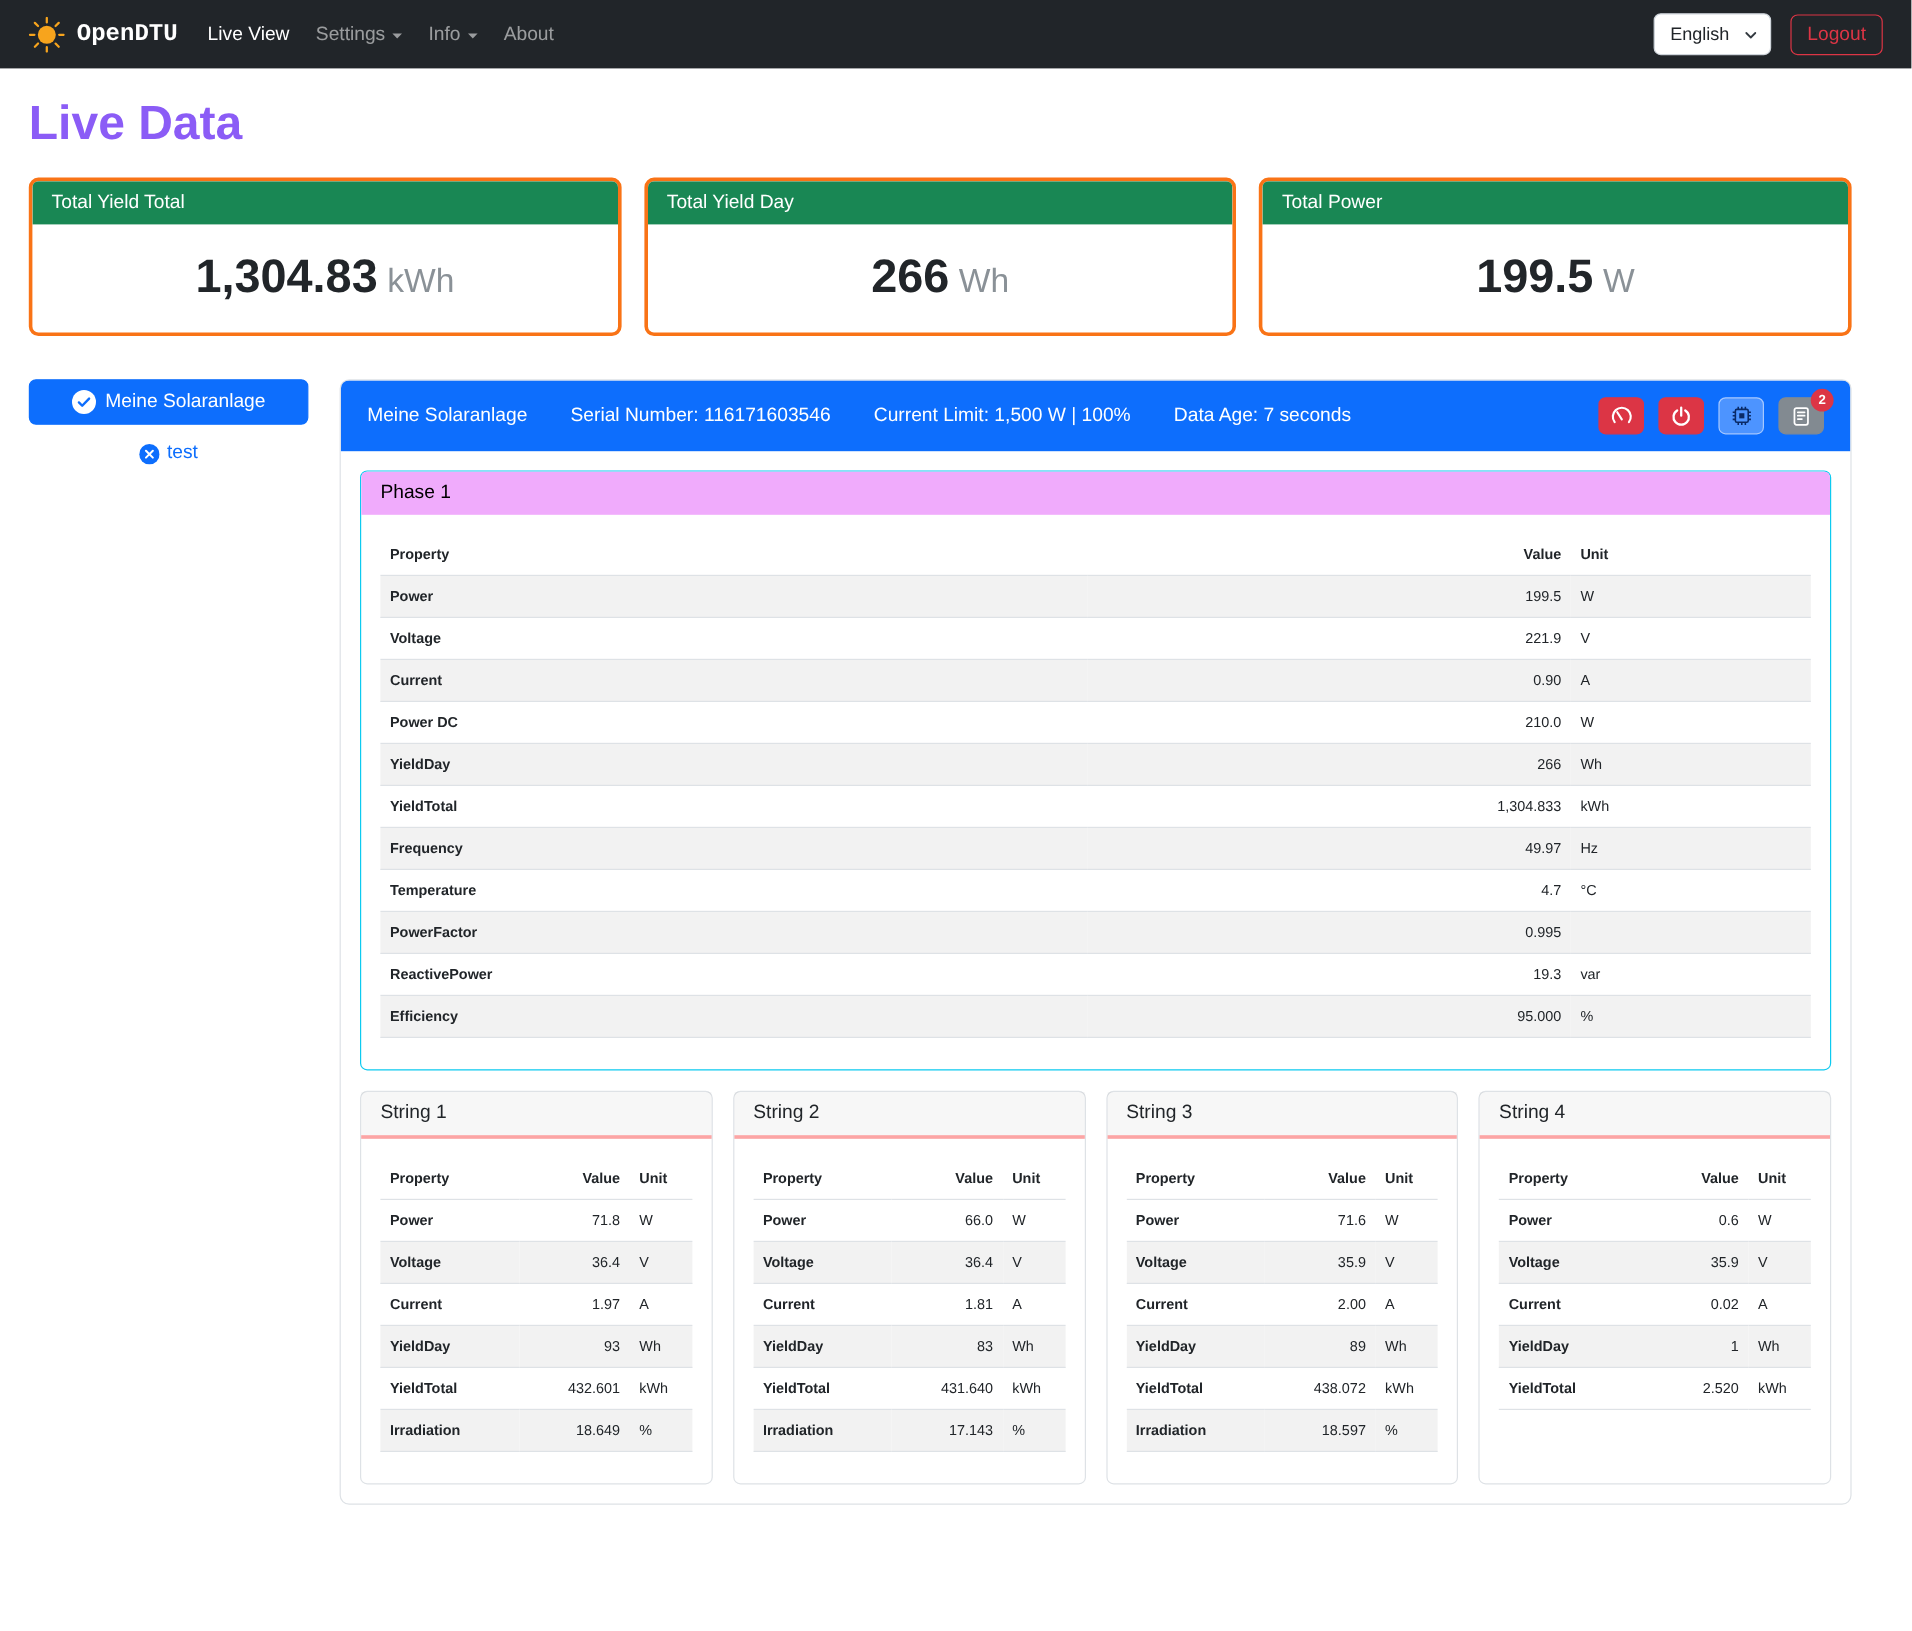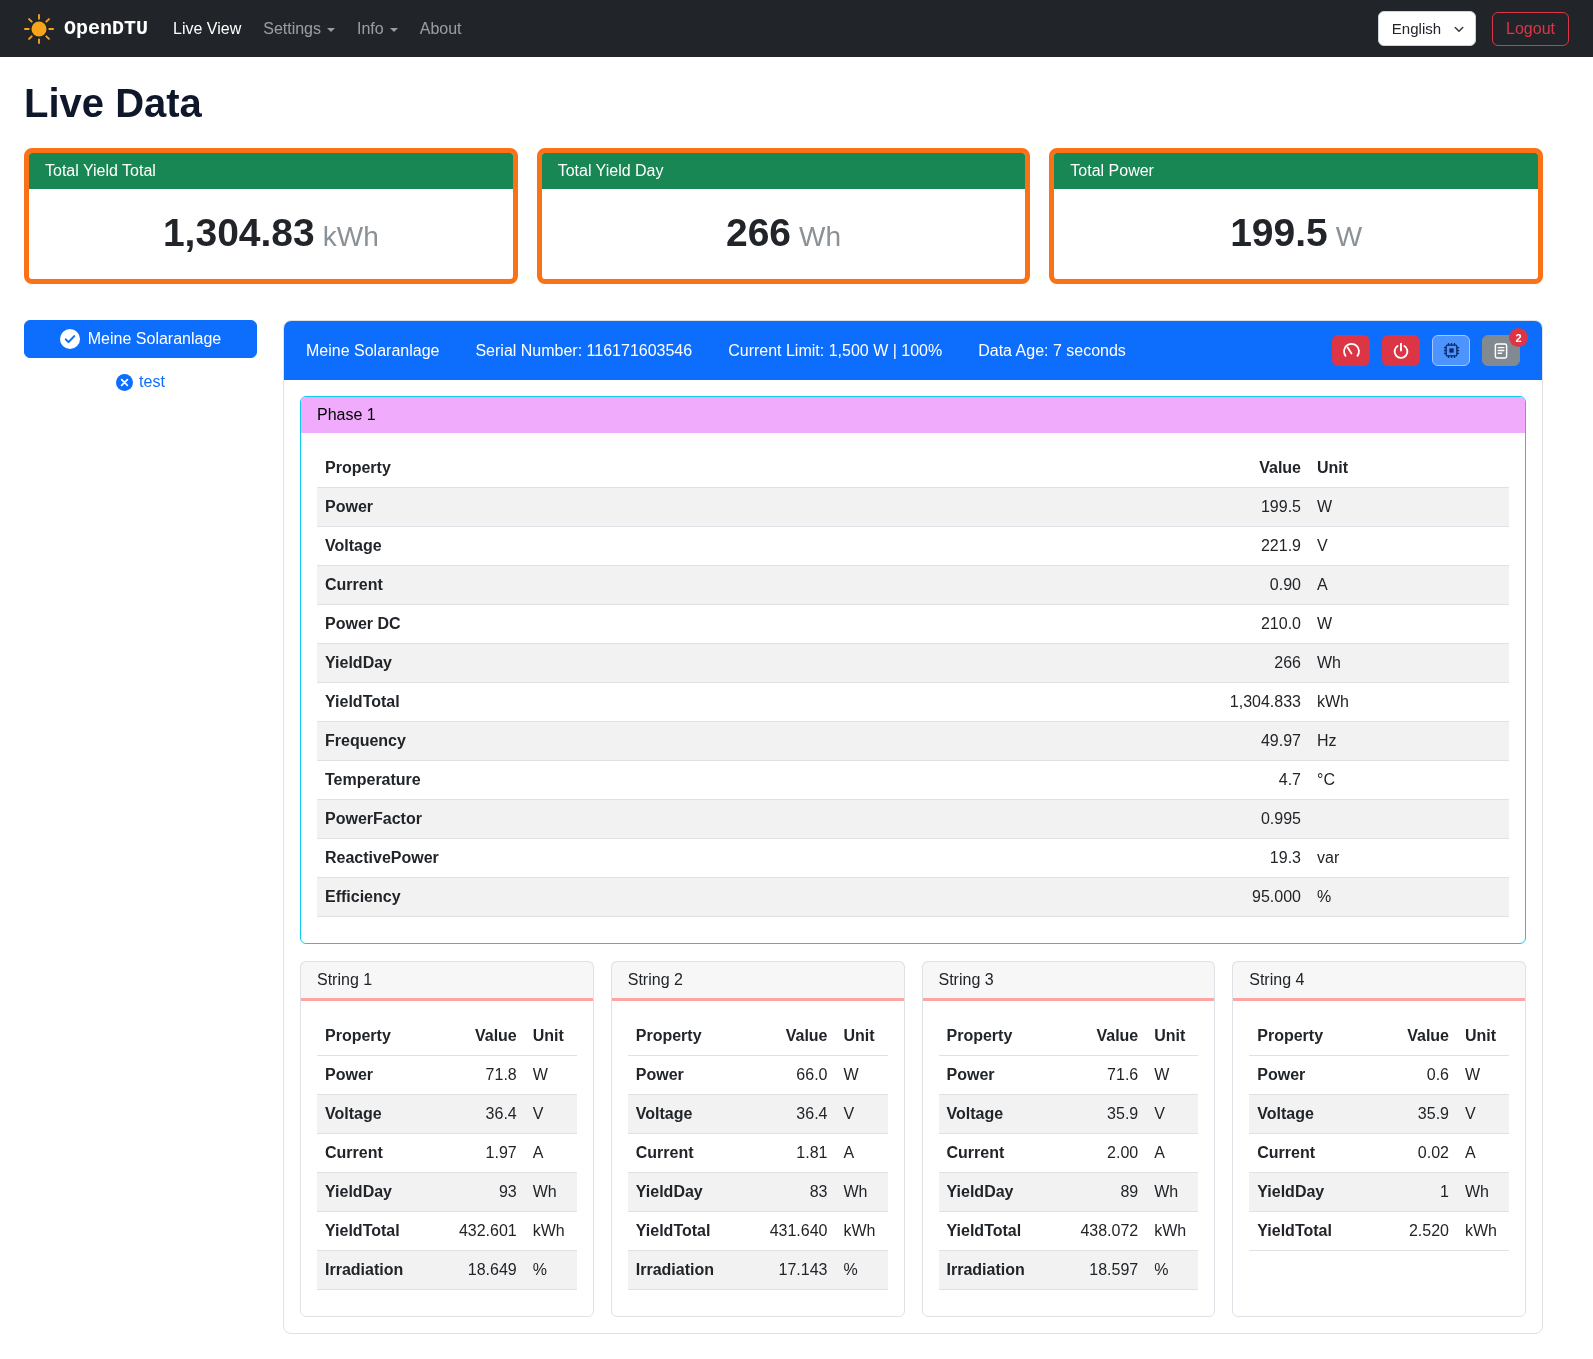--- a/index.html
+++ b/index.html
@@ -63,24 +63,24 @@
     color: #dc3545;
     border-radius: 6px;
     padding: 7px 13px;
     font-size: 16px;
     cursor: pointer;
     font-family: inherit;
   }
 
   
   .container { padding: 14px 50px 40px 24px; }
-  .page-title { font-size: 40px; font-weight: 700; margin: 10px 0 22px; color: #0f172a; }
+  .page-title { font-size: 40px; font-weight: 700; margin: 10px 0 22px; color: #8b5cf6; }
 
   .cards-row { display: grid; grid-template-columns: repeat(3, 1fr); gap: 19px; margin-bottom: 28px; }
-  .summary-card { border: 5px solid #f97316; border-radius: 8px; overflow: hidden; background: #fff; }
+  .summary-card { border: 3px solid #f97316; border-radius: 8px; overflow: hidden; background: #fff; }
   .summary-card .card-header { background: #198754; color: #fff; font-size: 16px; padding: 9px 16px; }
   .summary-card .card-body { padding: 22px 16px 24px; text-align: center; }
   .summary-value { font-size: 39px; font-weight: 700; color: #212529; }
   .summary-unit { font-size: 28px; color: #8a9197; margin-left: 8px; font-weight: 400; }
 
   .content-row { display: flex; gap: 26px; align-items: flex-start; margin-top: 36px; }
 
   
   .sidebar { width: 233px; flex-shrink: 0; }
   .inverter-select-btn {
@@ -124,21 +124,21 @@
     display: flex; align-items: center; justify-content: center;
   }
   .panel-body { padding: 16px; }
 
   
   .phase-card { border: 1px solid #0dcaf0; border-radius: 6px; overflow: hidden; margin-bottom: 17px; background: #fff; }
   .phase-header { background: #f0abfc; color: #000; padding: 9px 16px; font-size: 16px; }
   .phase-body { padding: 16px 16px 26px; }
 
   
-  table.data-table { width: 100%; border-collapse: collapse; font-size: 16px; }
+  table.data-table { width: 100%; border-collapse: collapse; font-size: 12px; }
   .data-table th, .data-table td {
     padding: 10px 8px;
     border-bottom: 1px solid #dee2e6;
     text-align: left;
     vertical-align: middle;
   }
   .data-table .col-val, .data-table .cell-val { text-align: right; }
   .data-table .cell-prop { font-weight: 700; }
   .phase-table .col-unit, .phase-table .cell-unit { width: 200px; }
   .phase-table tbody tr:nth-child(odd) { background: #f2f2f2; }

